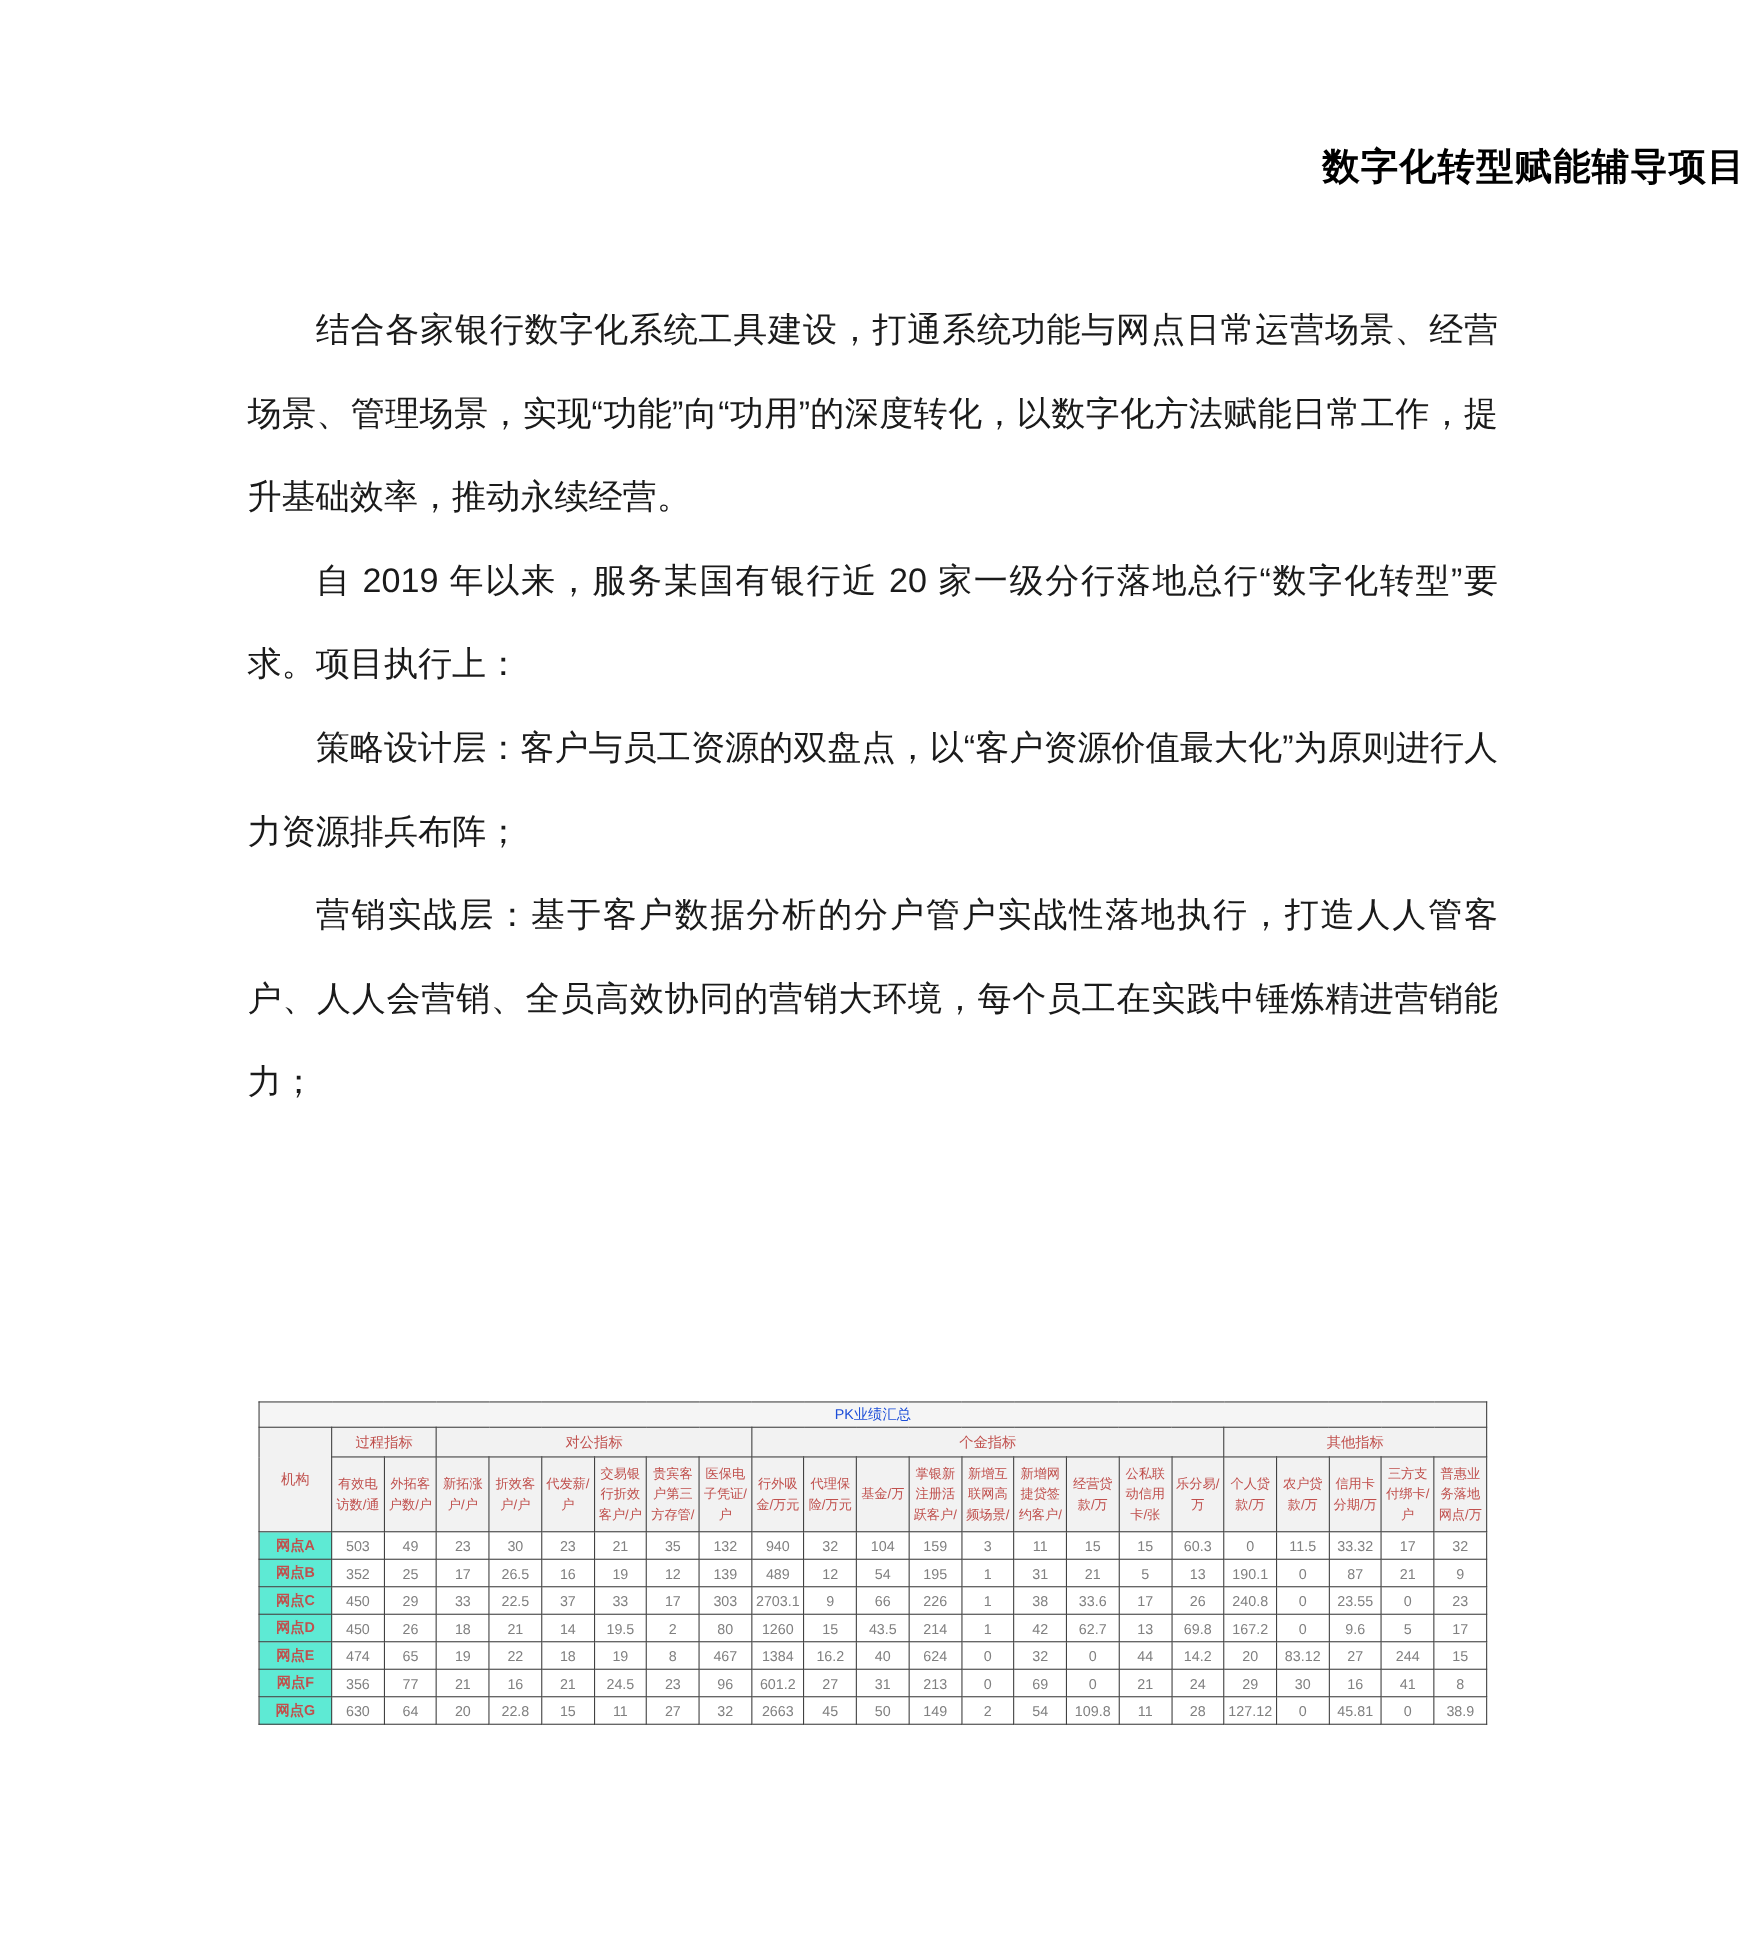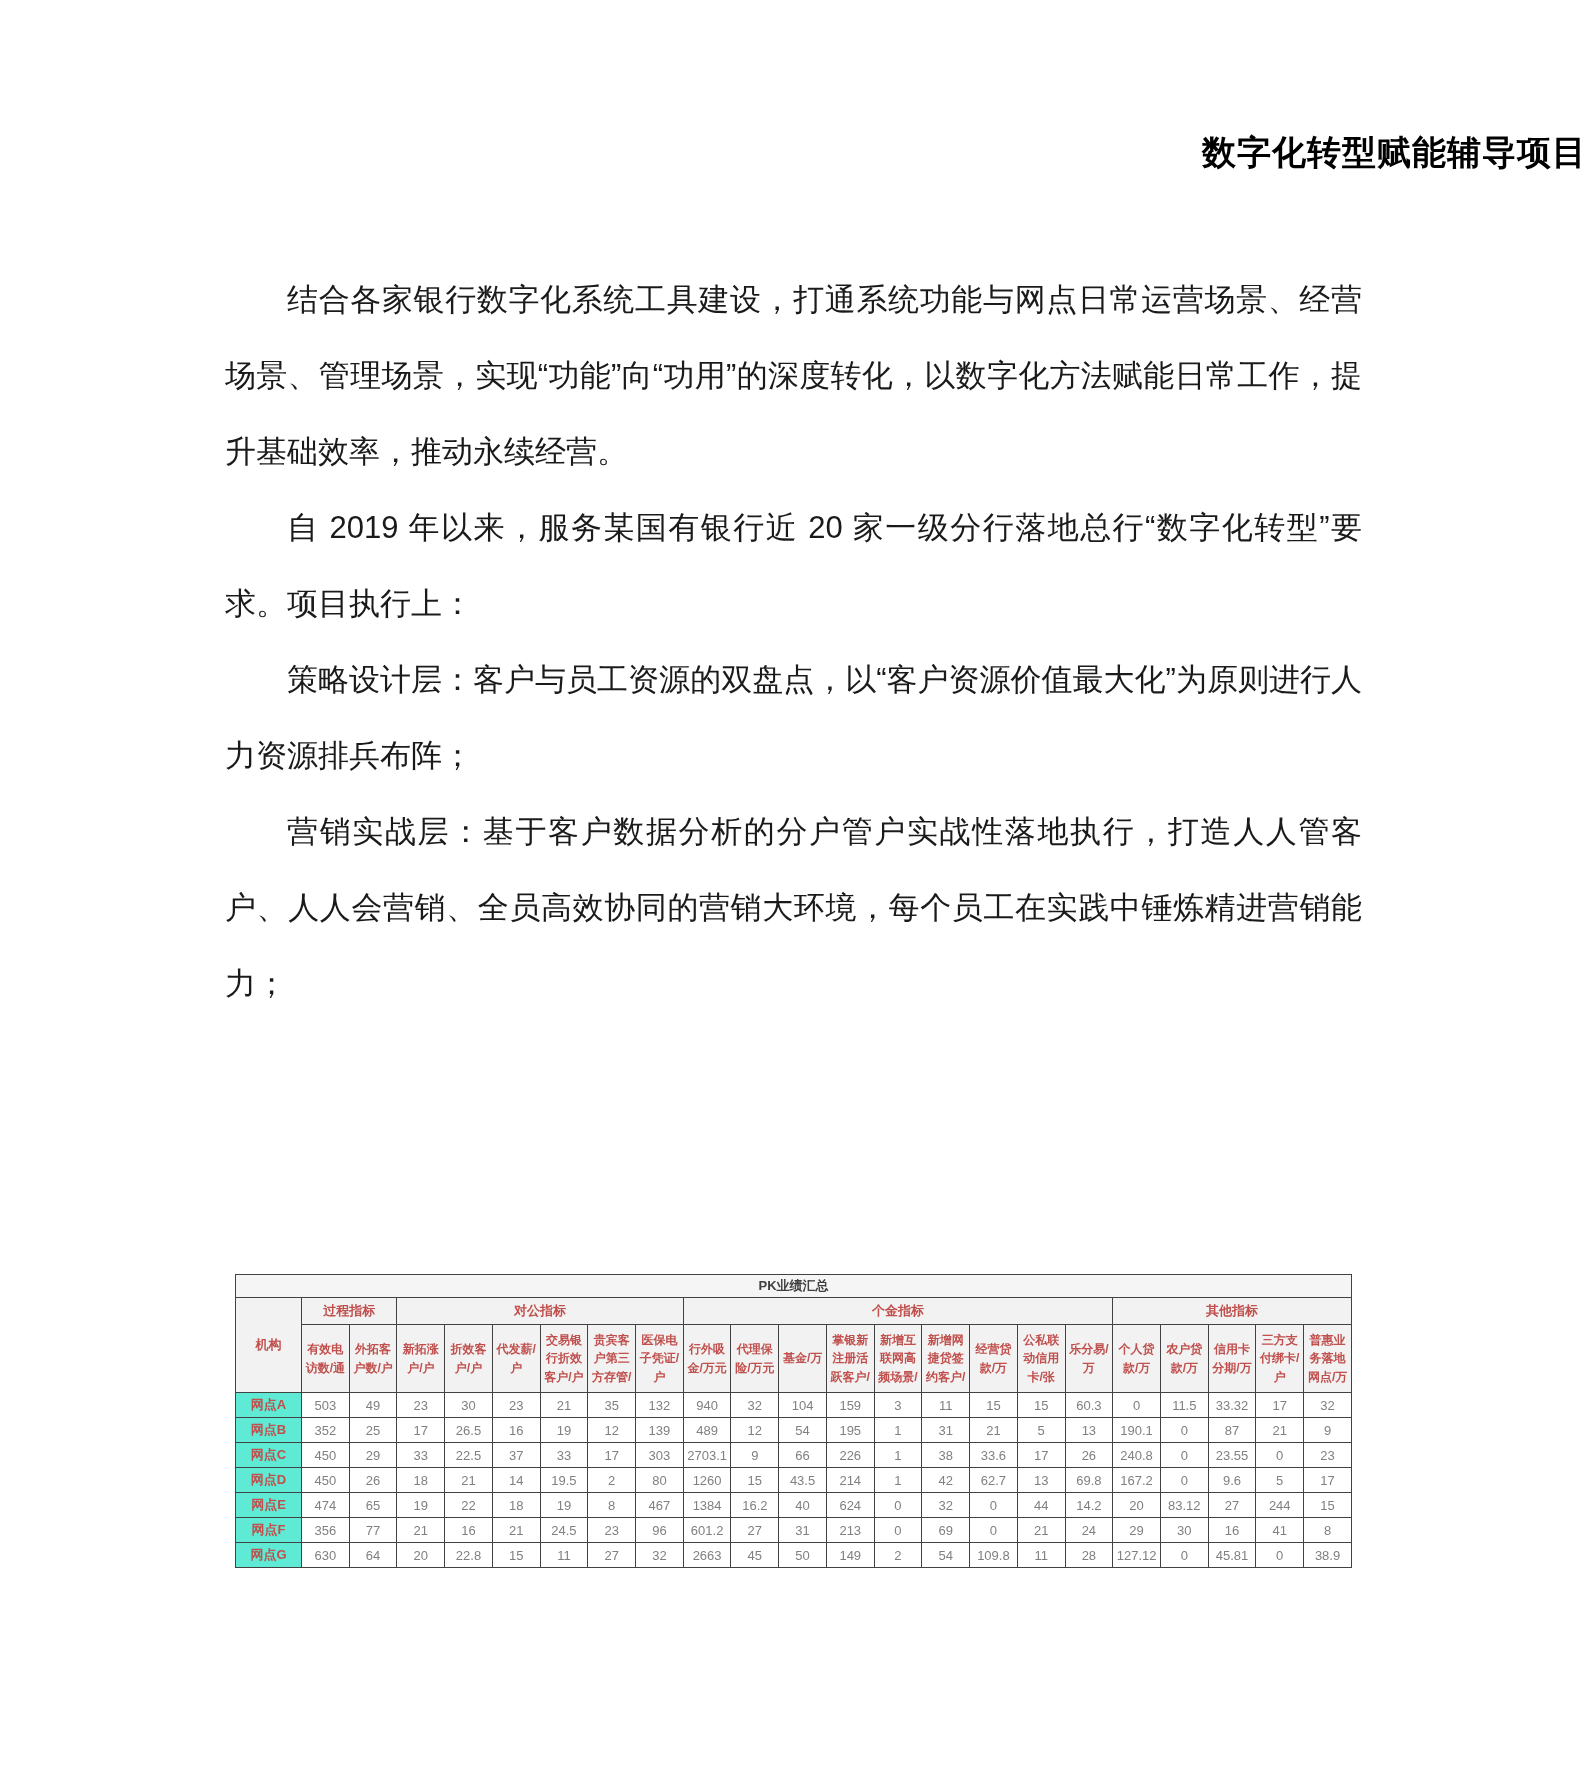--- a/index.html
+++ b/index.html
@@ -52,30 +52,30 @@
   table.pk-table td {
     border: 1px solid #424242;
     text-align: center;
     vertical-align: middle;
     word-break: break-all;
     padding: 1px 2px;
   }
   td.pk {
     height: 23px;
     background: #f5f5f5;
-    color: #404040;
-    font-size: 13px;
-    font-weight: bold;
+    color: #1d4ed8;
+    font-size: 13px;
+    font-weight: normal;
     border: 1px solid #9e9e9e;
     border-bottom: 1px solid #424242;
   }
   td.hd {
     background: #f2f2f2;
     color: #c0504d;
-    font-weight: bold;
+    font-weight: normal;
   }
   td.group {
     height: 27px;
     font-size: 13px;
   }
   td.corner {
     font-size: 13px;
     width: 66px;
   }
   td.sub {

